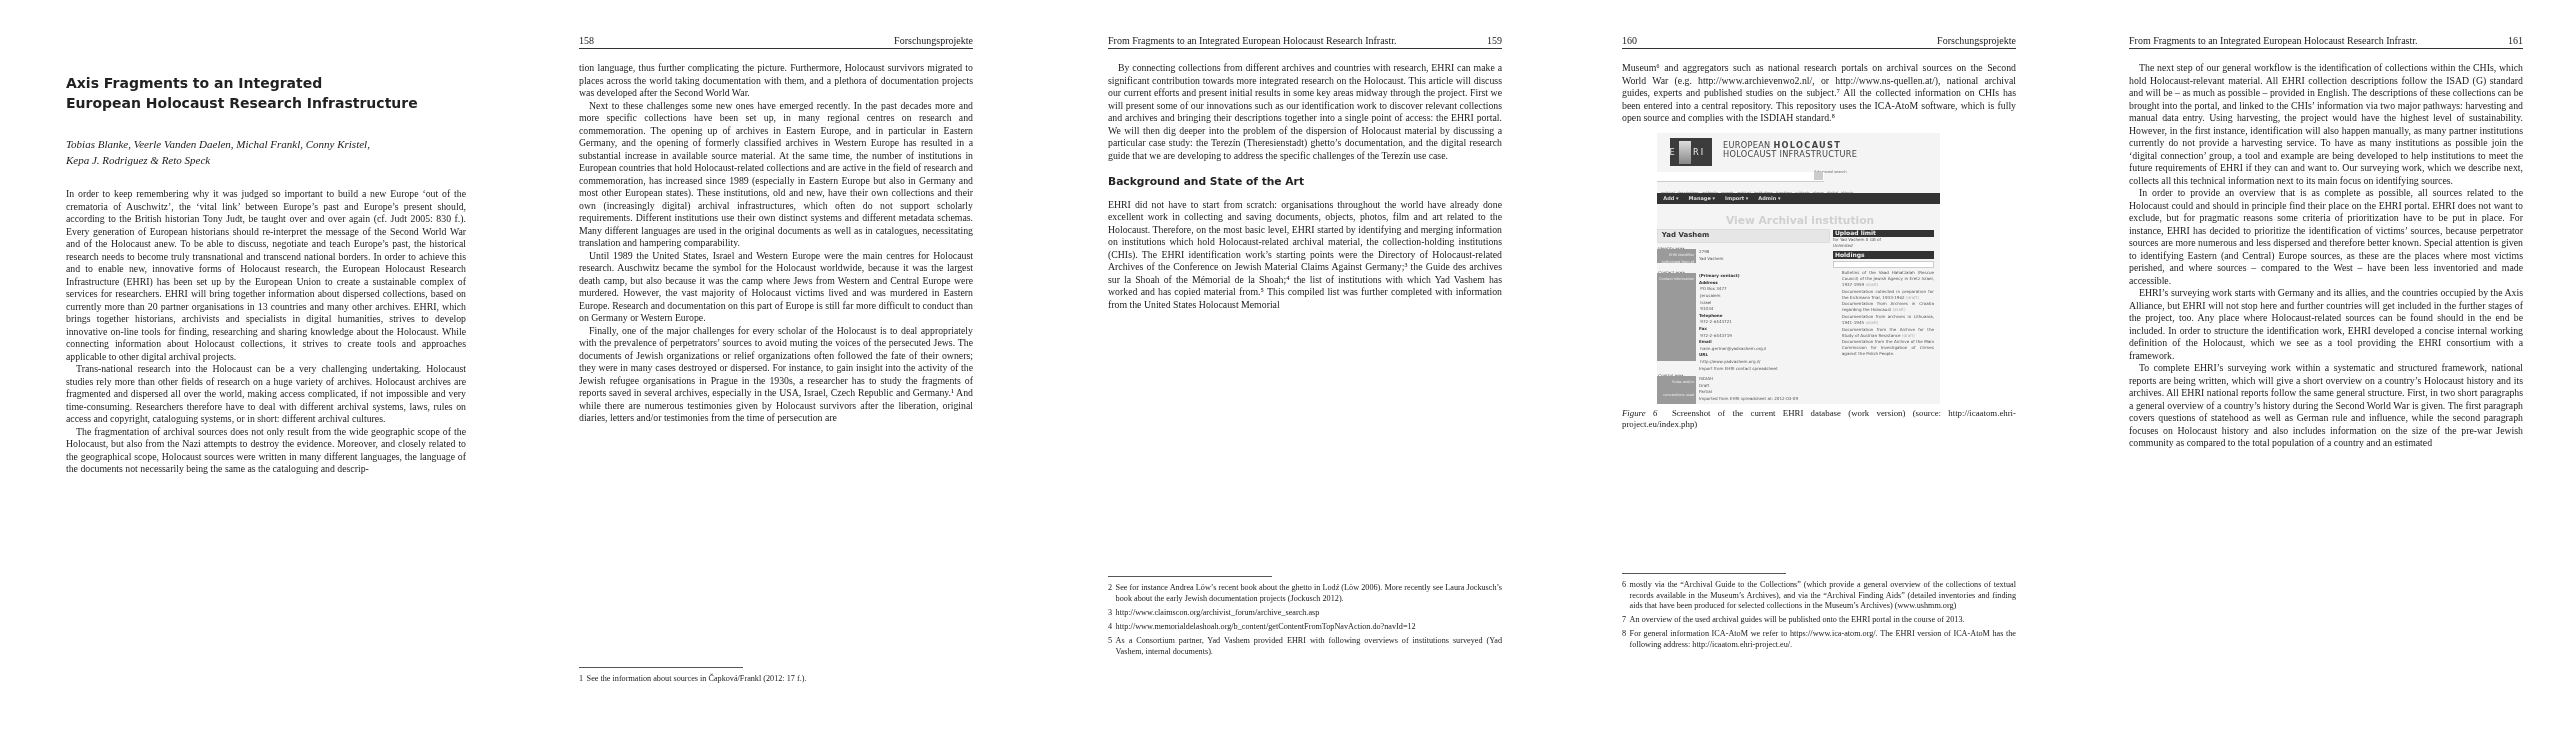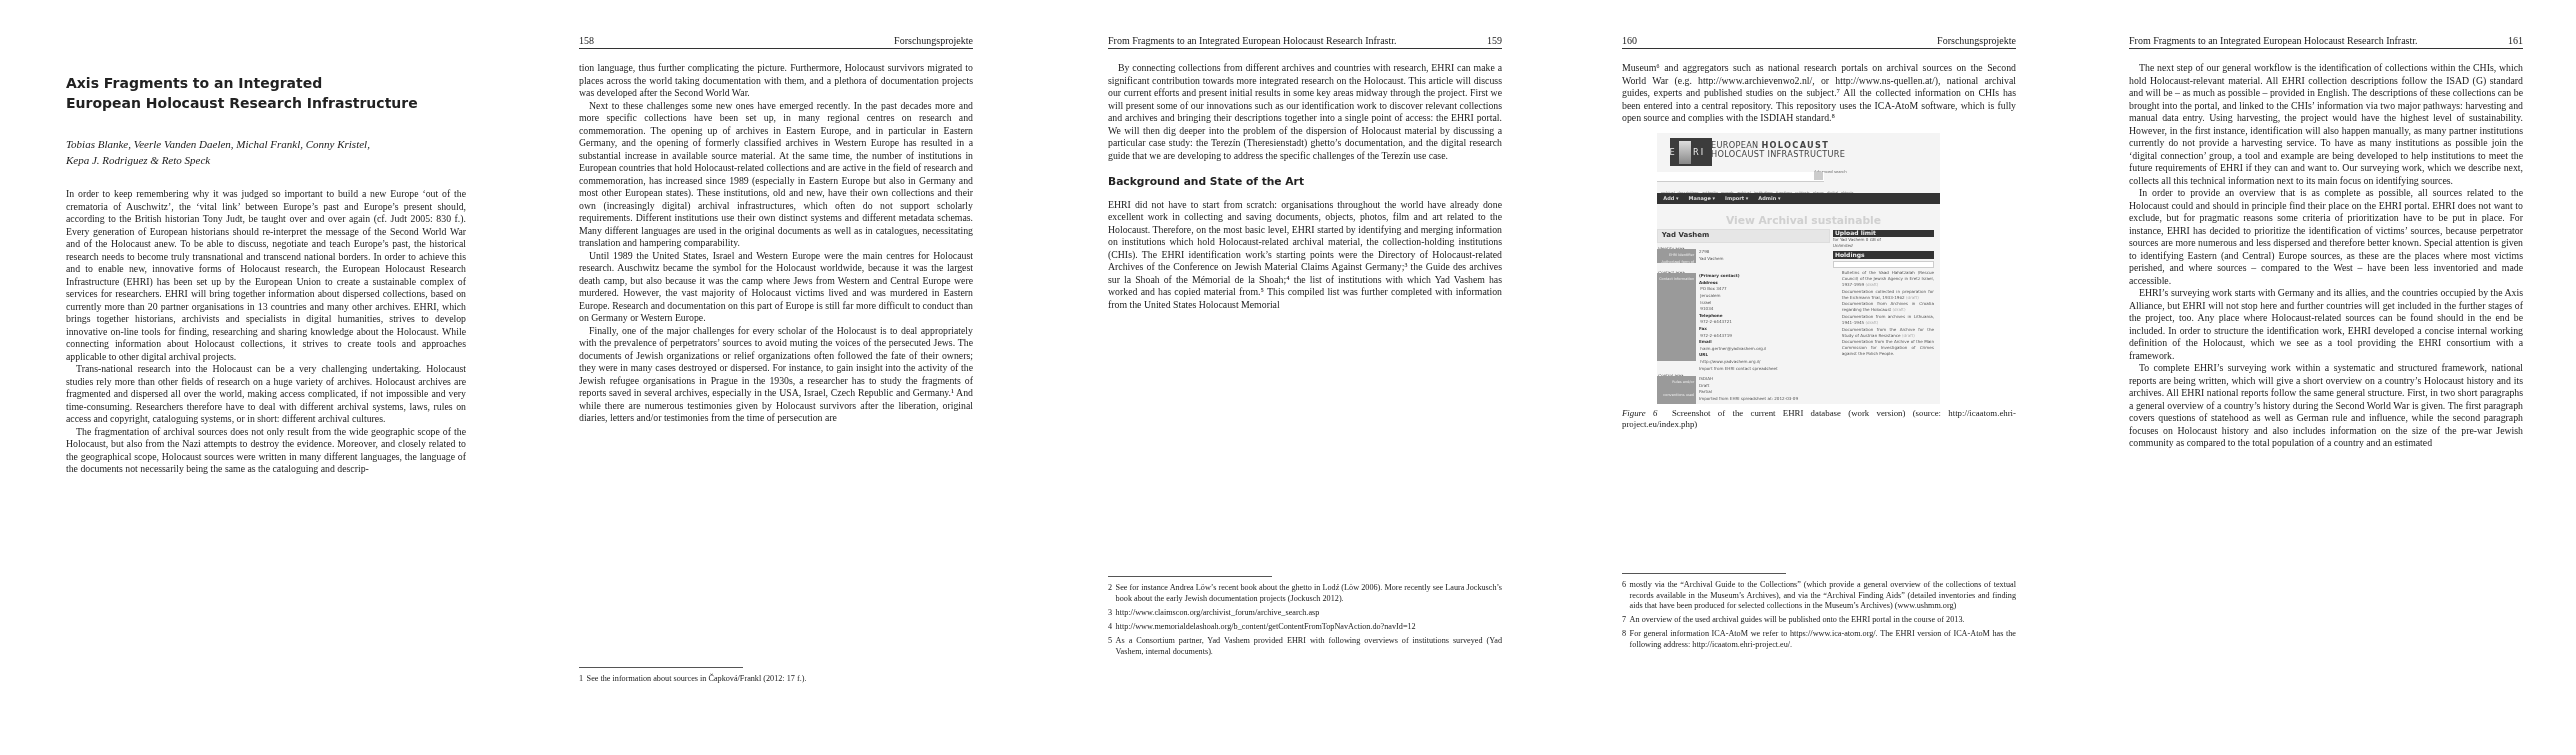--- a/index.html
+++ b/index.html
@@ -23,21 +23,21 @@
   .fnrule { width:164px; border-top:0.9px solid #555; margin:8.8px 0 6.3px 0; }
   .footnotes { position:absolute; left:0; right:0; font-size:8.2px; line-height:10.4px; text-align:justify; }
   .footnotes .fn { display:flex; margin-bottom:3.8px; }
   .footnotes .fn .num { width:7.6px; flex:none; }
   .footnotes .fn .txt { flex:1; }
   .figure { position:relative; width:283px; height:271px; margin:8.8px auto 3.8px 35px; background:#f4f4f4; overflow:hidden;
             font-family:"DejaVu Sans", sans-serif; color:#444; }
   .fig-logo { position:absolute; left:12.6px; top:5px; width:42px; height:28px; background:#3c3c3c; color:#eee; font-size:8.2px;
               display:flex; align-items:center; justify-content:flex-start; letter-spacing:1.9px; }
   .fig-logo .h { display:inline-block; width:12.6px; height:23px; background:linear-gradient(#ddd,#888); margin:0 1.9px; }
-  .fig-brand { position:absolute; left:54px; top:7.6px; font-size:8.2px; line-height:9.4px; color:#444; letter-spacing:0.3px; }
+  .fig-brand { position:absolute; left:66px; top:7.6px; font-size:8.2px; line-height:9.4px; color:#444; letter-spacing:0.3px; }
   .fig-brand b { letter-spacing:1.3px; }
   .fig-adv { position:absolute; left:157px; top:33px; font-size:3.8px; color:#666; }
   .fig-search { position:absolute; left:0; top:39px; width:167px; height:8.8px; background:#fff; border-bottom:0.6px solid #ccc; }
   .fig-searchbtn { position:absolute; left:157px; top:39px; width:8.8px; height:7.6px; background:#ccc; }
   .fig-tabs { position:absolute; left:3.8px; top:54px; font-size:3.5px; color:#666; word-spacing:1.9px; }
   .fig-menubar { position:absolute; left:0; top:60px; width:100%; height:10.7px; background:#333; color:#ddd; font-size:5px;
                  display:flex; gap:10px; align-items:center; padding-left:6.3px; font-weight:bold; }
   .fig-viewtitle { position:absolute; left:69px; top:82px; font-size:10.7px; color:#d0d0d0; font-weight:bold; }
   .fig-namebar { position:absolute; left:0; top:96px; width:167px; height:11.3px; background:#e6e6e6; border:0.6px solid #ddd;
                  font-size:7px; font-weight:bold; padding-left:3.8px; line-height:11.3px; color:#333; }
@@ -143,21 +143,21 @@
       <div class="fig-adv">Advanced search</div>
       <div class="fig-search"></div>
       <div class="fig-searchbtn"></div>
       <div class="fig-tabs">archival descriptions  authority records  archival institutions  functions  subjects  places  digital objects</div>
       <div class="fig-menubar">
         <span>Add ▾</span>
         <span>Manage ▾</span>
         <span>Import ▾</span>
         <span>Admin ▾</span>
       </div>
-      <div class="fig-viewtitle">View Archival sustainable</div>
+      <div class="fig-viewtitle">View Archival institution</div>
       <div class="fig-namebar">Yad Vashem</div>
 
       <div class="fig-area" style="top:110px;">Identity area</div>
       <div class="fig-lbl" style="top:116px;height:6.3px;">EHRI Identifier</div>
       <div class="fig-val" style="top:116px;">2798</div>
       <div class="fig-lbl" style="top:123px;height:6.3px;">Authorized form of name</div>
       <div class="fig-val" style="top:123px;">Yad Vashem</div>
 
       <div class="fig-area" style="top:134px;">Contact area</div>
       <div class="fig-lbl" style="top:140px;height:88px;">Contact information</div>

